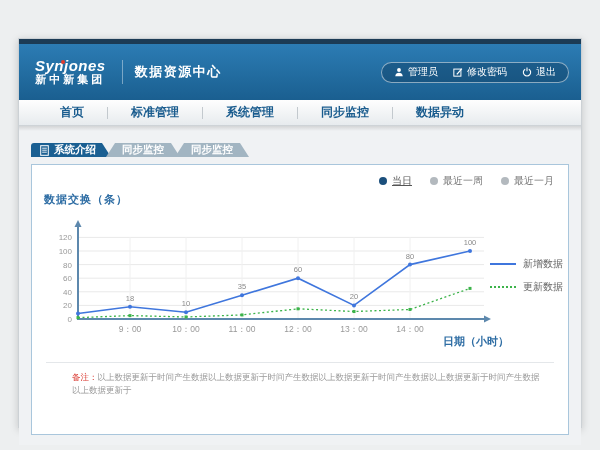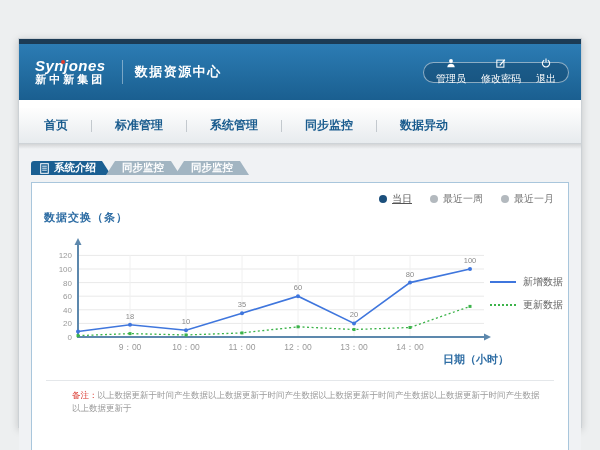--- a/index.html
+++ b/index.html
@@ -15,26 +15,26 @@
   .header { height:56px; background:linear-gradient(#2c7cb4,#1a5f90); display:flex; align-items:center; padding:0 12px; }
   .logo { position:relative; text-align:center; line-height:1.05; color:#fff; padding:0 4px; }
   .logo-primary { font-size:15px; font-weight:bold; font-style:italic; letter-spacing:.5px; display:block; }
   .logo-secondary { font-size:11px; font-weight:bold; letter-spacing:3px; display:block; }
   .logo-dot { position:absolute; top:2px; left:30px; width:4px; height:4px; border-radius:50%; background:#e23b2e; }
   .header-divider { width:1px; height:24px; background:rgba(255,255,255,.4); margin:0 12px; }
   .app-title { color:#fff; font-size:13px; font-weight:bold; letter-spacing:1.5px; }
   .user-pill { margin-left:auto; display:flex; align-items:center; gap:15px; height:21px;
                background:rgba(8,48,78,.32); border:1px solid rgba(255,255,255,.5);
                border-radius:11px; padding:0 12px; color:#fff; font-size:10px; }
-  .user-item { display:flex; align-items:center; gap:4px; cursor:pointer; white-space:nowrap;flex-direction:column; }
+  .user-item { display:flex; align-items:center; gap:4px; cursor:pointer; white-space:nowrap; }
   .user-item svg { display:block; }
 
   
-  .navbar { height:36px; background:linear-gradient(#fefefe,#e7ebee); border-bottom:1px solid #ced3d7;
-            display:flex; align-items:center; padding-left:2px;margin-top:8px; }
+  .navbar { height:26px; background:linear-gradient(#fefefe,#e7ebee); border-bottom:1px solid #ced3d7;
+            display:flex; align-items:center; padding-left:18px; }
   .nav-item { font-size:12px; font-weight:bold; color:#1a5c8e; padding:0 23px; cursor:pointer; white-space:nowrap; }
   .nav-sep { width:1px; height:12px; background:#c3c9ce; }
 
   
   .content { position:relative; height:319px; background:#f0f2f4; }
   .nav-shadow { position:absolute; top:0; left:0; right:0; height:5px;
                 background:linear-gradient(rgba(0,0,0,.12),rgba(0,0,0,0)); }
 
   .tabs { position:absolute; left:12px; top:17px; display:flex; height:14px; }
   .tab { display:flex; align-items:center; gap:5px; font-size:10.5px; font-weight:bold; color:#fff;

